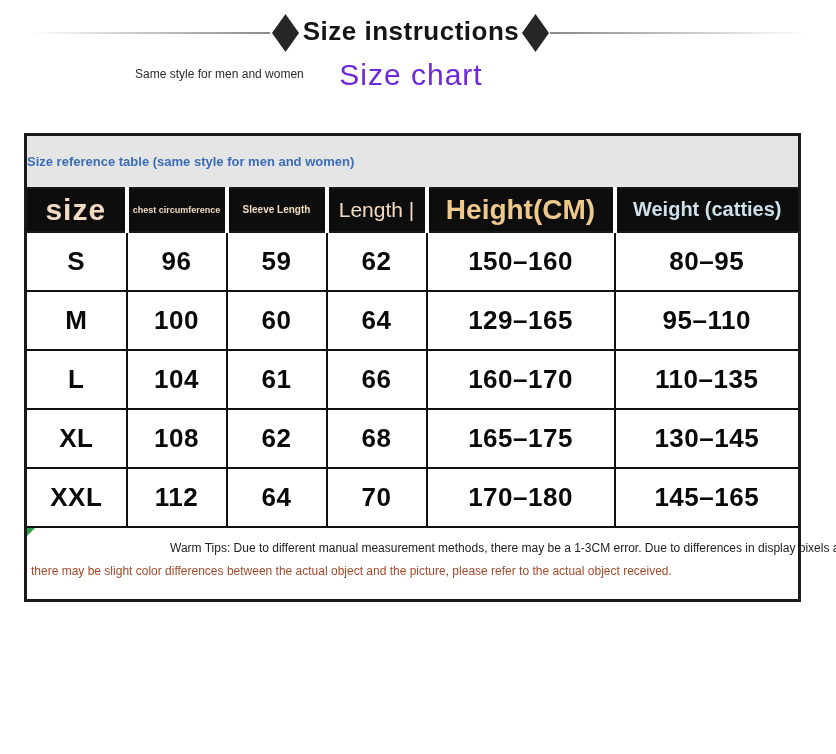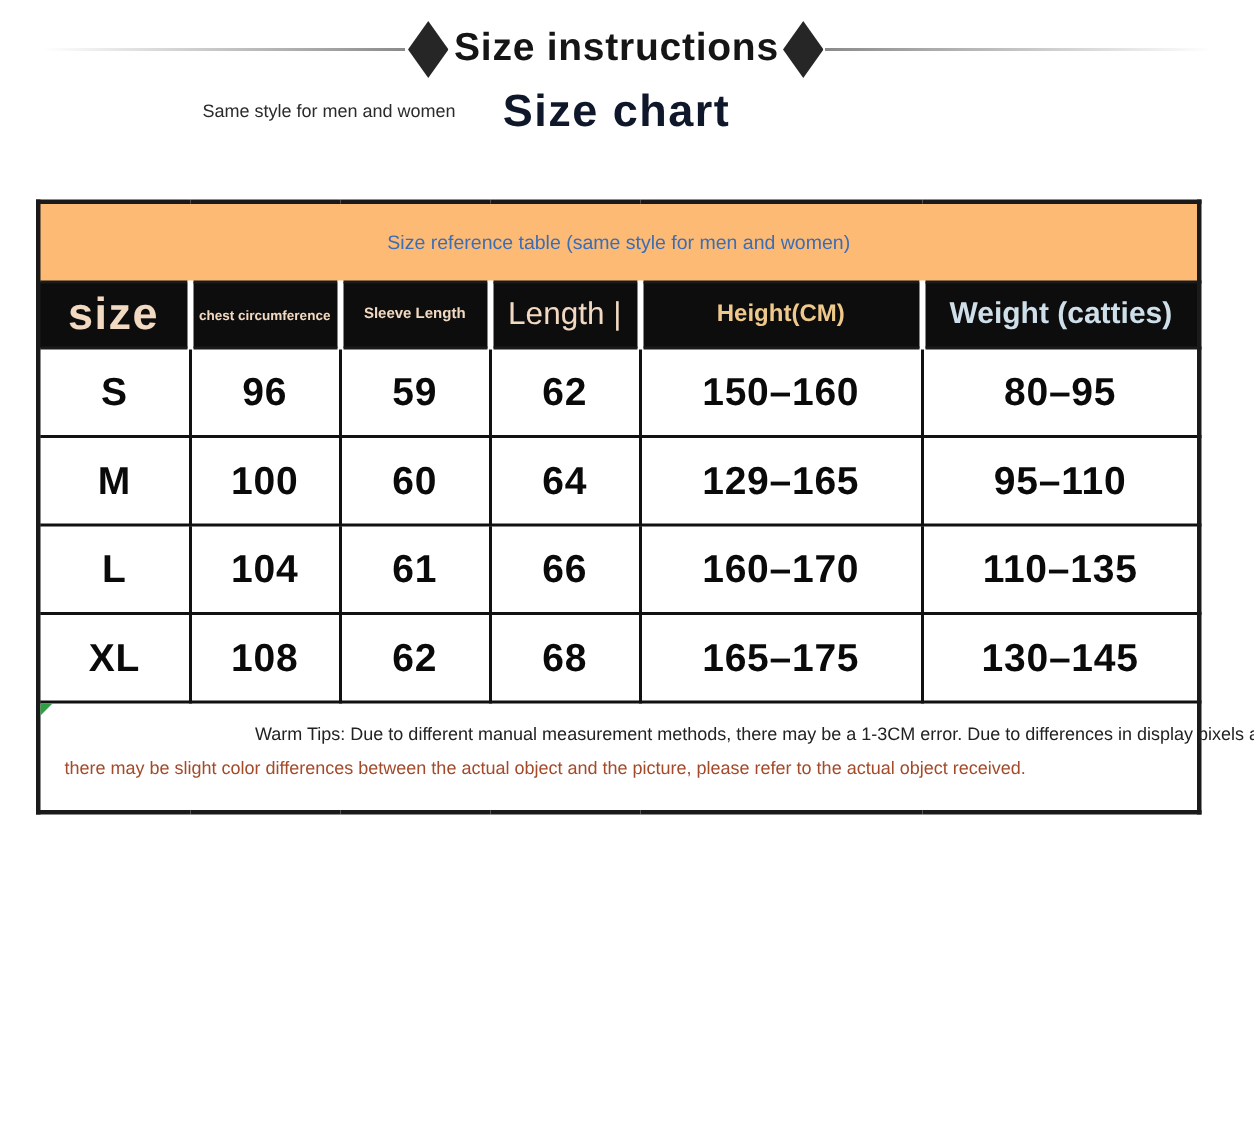--- a/index.html
+++ b/index.html
@@ -12,47 +12,47 @@
   .rule-left  { left: 28px;  width: 242px; background: linear-gradient(to left,  #8a8a8a, rgba(138,138,138,0)); }
   .rule-right { left: 550px; width: 258px; background: linear-gradient(to right, #8a8a8a, rgba(138,138,138,0)); }
   .diamond { position: absolute; top: 14px; width: 27px; height: 38px; background: #262626;
              clip-path: polygon(50% 0, 100% 50%, 50% 100%, 0 50%); }
   .diamond-left  { left: 272px; }
   .diamond-right { left: 522px; }
   .banner-title { position: absolute; left: 0; top: 16px; width: 822px; text-align: center;
                   font-size: 26px; font-weight: bold; letter-spacing: 0.5px; color: #151515; }
   .subtitle-left { position: absolute; left: 90px; top: 67px; font-size: 12px; color: #2b2b2b; margin-left: 45px; }
   .page-title { position: absolute; left: 0; top: 58px; width: 822px; text-align: center;
-                font-size: 30px; font-weight: bold; letter-spacing: 1px; color: #0f172a; }
+                font-size: 30px; font-weight: normal; letter-spacing: 1px; color: #6d28d9; }
 
   
   table.size-table { position: absolute; left: 24px; top: 133px; width: 774px;
                      border-collapse: collapse; table-layout: fixed;
                      border: 3px solid #1a1a1a; }
-  .caption-cell { height: 53px; text-align: center; vertical-align: middle;
-                  font-size: 13px; font-weight: normal; color: #3b6db5;
-                  border: 2px solid #1a1a1a; background: #fdba74; }
+  .caption-cell { height: 53px; text-align: left; vertical-align: middle;
+                  font-size: 13px; font-weight: bold; color: #3b6db5;
+                  border: 2px solid #1a1a1a; background: #e5e5e5; }
   tr.header-row th { background: #0d0d0d; height: 44px; vertical-align: middle; text-align: center;
                      border-top: 2px solid #1a1a1a; border-bottom: 2px solid #1a1a1a; padding: 0; }
   tr.header-row th + th { border-left: 4px solid #ffffff; }
   th.h-size   { font-size: 30px; font-weight: bold; color: #f2d9c1; letter-spacing: 1px; }
   th.h-chest  { font-size: 9px;  font-weight: bold; color: #f2d9c1; }
   th.h-sleeve { font-size: 10px; font-weight: bold; color: #f2d9c1; margin-top: 29px; }
   th.h-length { font-size: 21px; font-weight: normal; color: #f2d9c1; }
-  th.h-height { font-size: 16px; font-weight: bold; color: #eec98b; }
+  th.h-height { font-size: 28px; font-weight: bold; color: #eec98b; }
   th.h-weight { font-size: 20px; font-weight: bold; color: #cfdfe9; }
   tr.data-row td { height: 59px; border: 2px solid #111111; text-align: center; vertical-align: middle;
                    font-size: 26px; font-weight: bold; color: #0a0a0a; background: #ffffff;
                    letter-spacing: 0.5px; }
   .footer-cell { height: 74px; border: 2px solid #111111; background: #ffffff;
                  position: relative; vertical-align: top; padding-top: 9px; }
   .tips-line1 { font-size: 12px; color: #222222; white-space: nowrap;
                 padding-left: 143px; line-height: 22px; }
   .tips-line2 { font-size: 12px; color: #a34a2a; white-space: nowrap;
-                padding-left: 16px; line-height: 24px; }
+                padding-left: 4px; line-height: 24px; }
   .excel-flag { position: absolute; left: 0; top: 0; width: 0; height: 0;
                 border-top: 8px solid #2f9e44; border-right: 8px solid transparent; }
 </style>
 </head>
 <body>
 
 <div class="banner">
   <div class="rule rule-left"></div>
   <div class="diamond diamond-left"></div>
   <div class="banner-title">Size instructions</div>
@@ -108,20 +108,28 @@
       <td>110–135</td>
     </tr>
     <tr class="data-row">
       <td>XL</td>
       <td>108</td>
       <td>62</td>
       <td>68</td>
       <td>165–175</td>
       <td>130–145</td>
     </tr>
+    <tr class="data-row">
+      <td>XXL</td>
+      <td>112</td>
+      <td>64</td>
+      <td>70</td>
+      <td>170–180</td>
+      <td>145–165</td>
+    </tr>
     <tr>
       <td class="footer-cell" colspan="6">
         <span class="excel-flag"></span>
         <div class="tips-line1">Warm Tips: Due to different manual measurement methods, there may be a 1-3CM error. Due to differences in display pixels and shooting light angles,</div>
         <div class="tips-line2">there may be slight color differences between the actual object and the picture, please refer to the actual object received.</div>
       </td>
     </tr>
   </tbody>
 </table>
 

